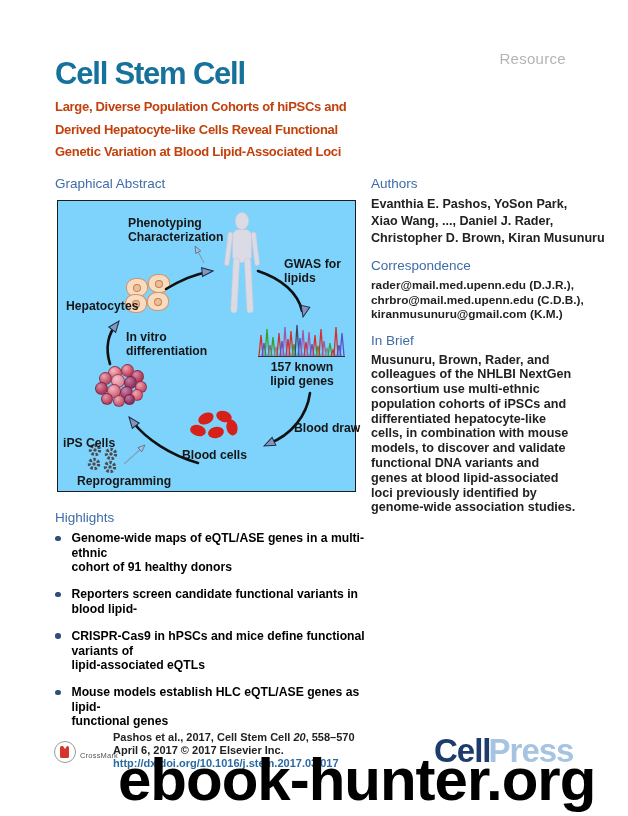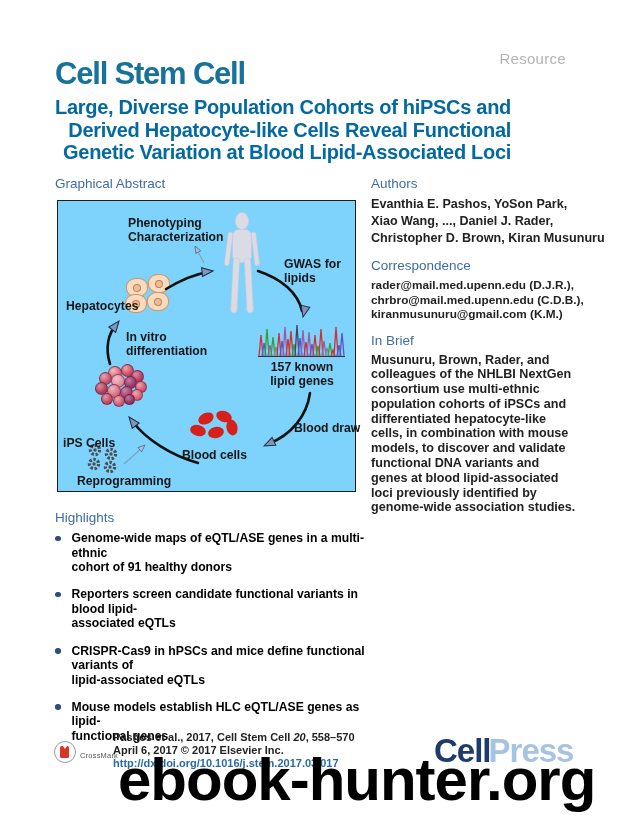--- a/index.html
+++ b/index.html
@@ -6,21 +6,21 @@
   html,body { background:#fff; }
   .page {
     position:relative; width:628px; height:816px; background:#ffffff;
     font-family:"Liberation Sans", sans-serif; overflow:hidden; color:#1a1a1a;
   }
   .abs { position:absolute; }
 
   
   .resource { top:50px; right:62px; font-size:15px; color:#b4b4b7; font-weight:400; letter-spacing:.3px; }
   .journal-logo { left:55px; top:56px; font-size:31px; font-weight:700; color:#16719b; letter-spacing:-1.2px; }
-  .title { left:55px; top:96px; font-size:20px; font-weight:700; line-height:22.5px; letter-spacing:-0.3px; color:#0369a1;text-align:right; }
+  .title { left:55px; top:96px; font-size:13px; font-weight:700; line-height:22.5px; letter-spacing:-0.3px; color:#c2410c; }
 
   .sec-h { font-size:13.5px; color:#3e6ca8; font-weight:400; }
 
   
   .ga-h { left:55px; top:176px; }
   .ga-box { left:57px; top:200px; width:299px; height:292px; border:1.5px solid #1c1c1c; background:#7dd3fc; }
   .ga-label { position:absolute; font-size:12.2px; font-weight:700; line-height:13.6px; color:#161616; white-space:nowrap; }
   .ga-label.center { text-align:center; }
 
   .hep-cell { position:absolute; width:22px; height:19px; border-radius:45%;
@@ -239,21 +239,20 @@
       <span class="hl-bullet"></span>
       <span class="hl-text">
           <div>Genome-wide maps of eQTL/ASE genes in a multi-ethnic</div>
           <div>cohort of 91 healthy donors</div>
         </span>
     </div>
     <div class="hl-item">
       <span class="hl-bullet"></span>
       <span class="hl-text">
           <div>Reporters screen candidate functional variants in blood lipid-</div>
-          <div>associated eQTLs</div>
         </span>
     </div>
     <div class="hl-item">
       <span class="hl-bullet"></span>
       <span class="hl-text">
           <div>CRISPR-Cas9 in hPSCs and mice define functional variants of</div>
           <div>lipid-associated eQTLs</div>
         </span>
     </div>
     <div class="hl-item">

